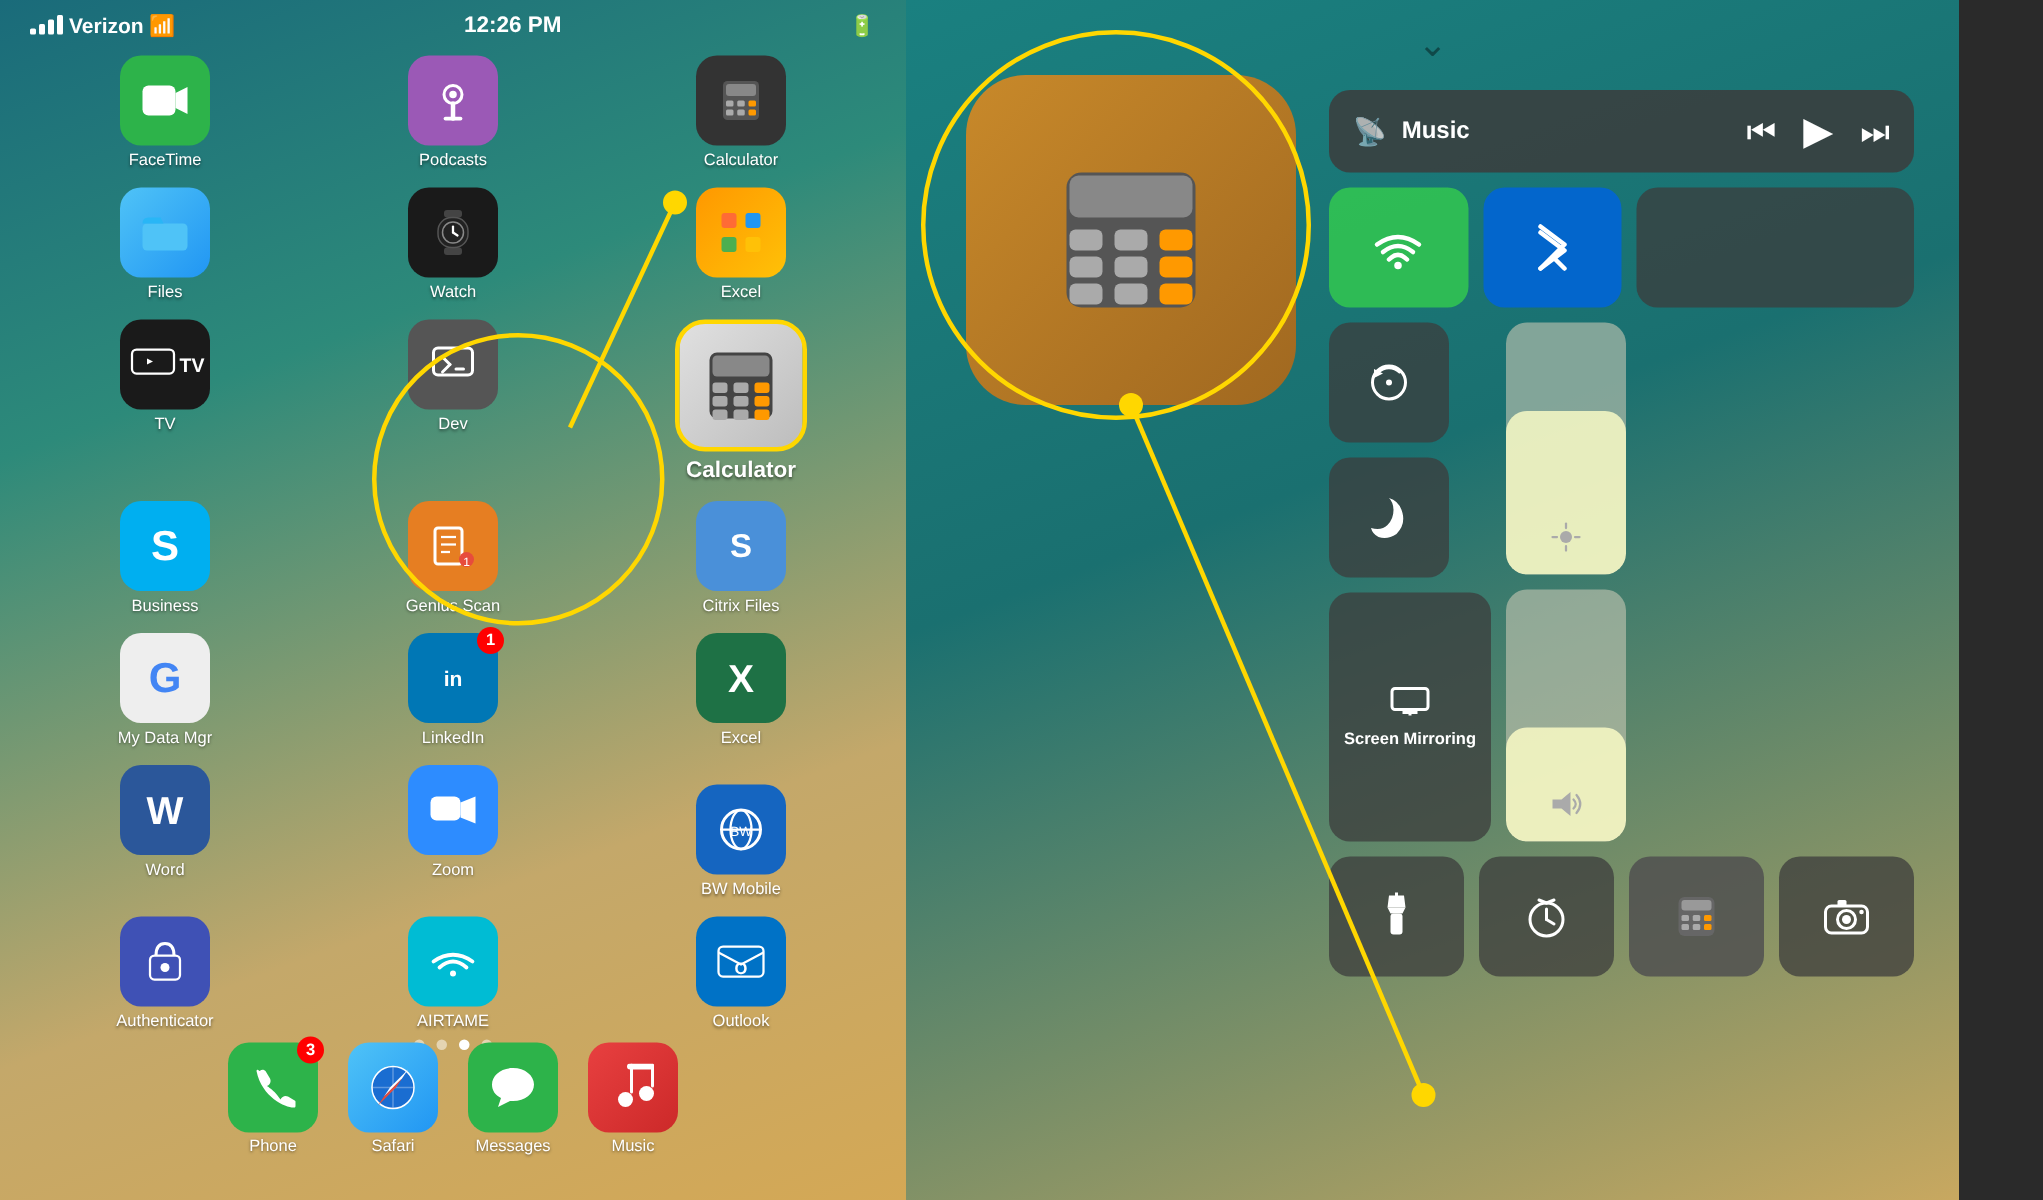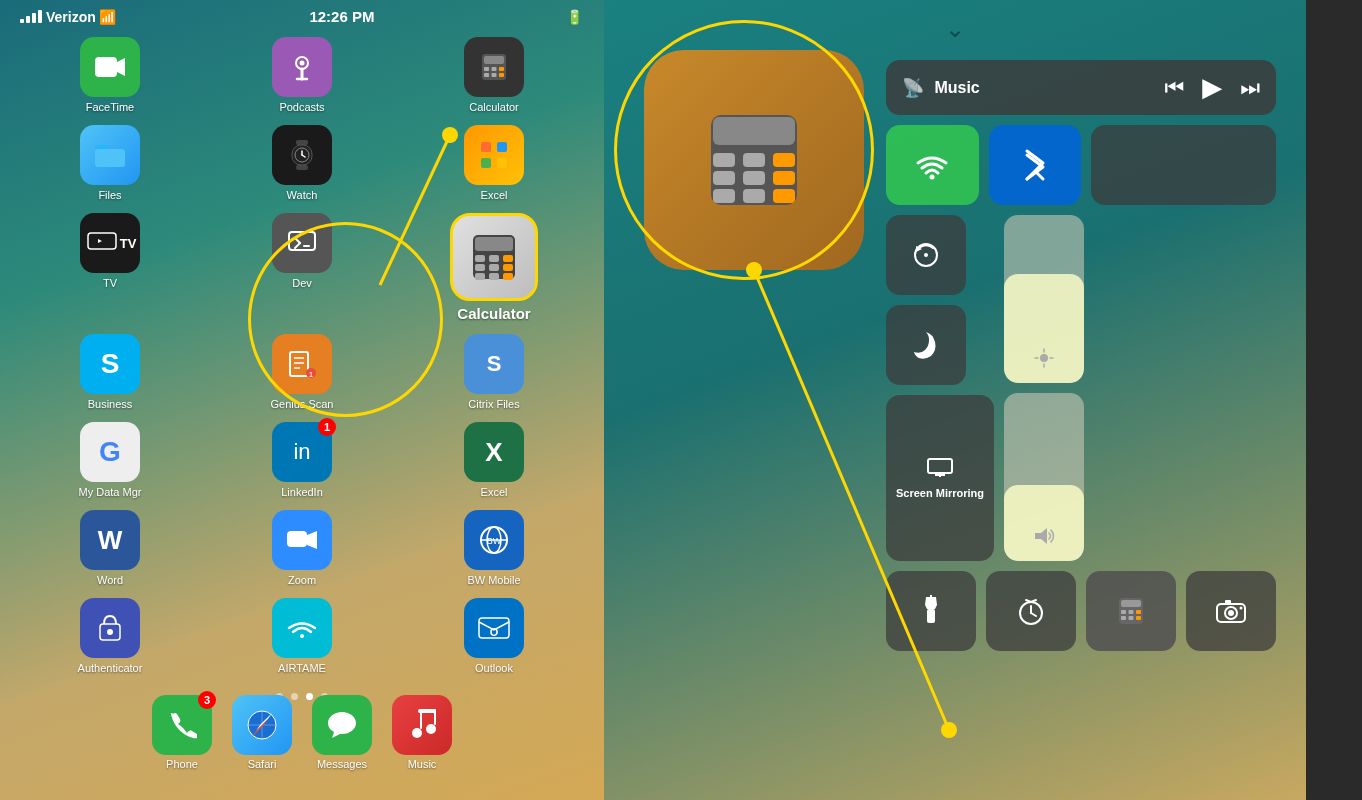--- a/index.html
+++ b/index.html
@@ -93,21 +93,21 @@
     .skype { background: #00aff0; }
     .geniusscan { background: #e67e22; }
     .citrixfiles { background: #4a90d9; }
     .mydatamgr { background: #2196f3; }
     .googlemaps { background: white; }
     .linkedin { background: #0077b5; }
     .excel { background: #1e7145; }
     .onedrive { background: #0078d4; }
     .word { background: #2b579a; }
     .zoom { background: #2d8cff; }
-    .bwmobile { background: #1565c0; }
+    .bwmobile { background: #1565c0; margin-top: 13px; }
     .airtame { background: #00bcd4; }
     .authenticator { background: #3f51b5; }
     .outlook { background: #0072c6; }
 
     
     .calc-highlight-circle {
       position: absolute;
       top: 222px;
       left: 248px;
       width: 195px;
@@ -511,21 +511,21 @@
         <svg width="34" height="34" viewBox="0 0 34 34" fill="none">
           <text x="17" y="26" text-anchor="middle" font-size="28" fill="#4285f4" font-family="Arial" font-weight="bold">G</text>
         </svg>
       </div>
       <span class="app-label">My Data Mgr</span>
     </div>
 
 
     <div class="app-item">
       <div class="app-icon linkedin" style="position:relative;">
-        <span style="color:white;font-size:22px;font-weight:normal;">in</span>
+        <span style="color:white;font-size:14px;font-weight:bold;">in</span>
         <div class="badge">1</div>
       </div>
       <span class="app-label">LinkedIn</span>
     </div>
 
     <div class="app-item">
       <div class="app-icon excel">
         <span style="color:white;font-size:26px;font-weight:bold;">X</span>
       </div>
       <span class="app-label">Excel</span>

